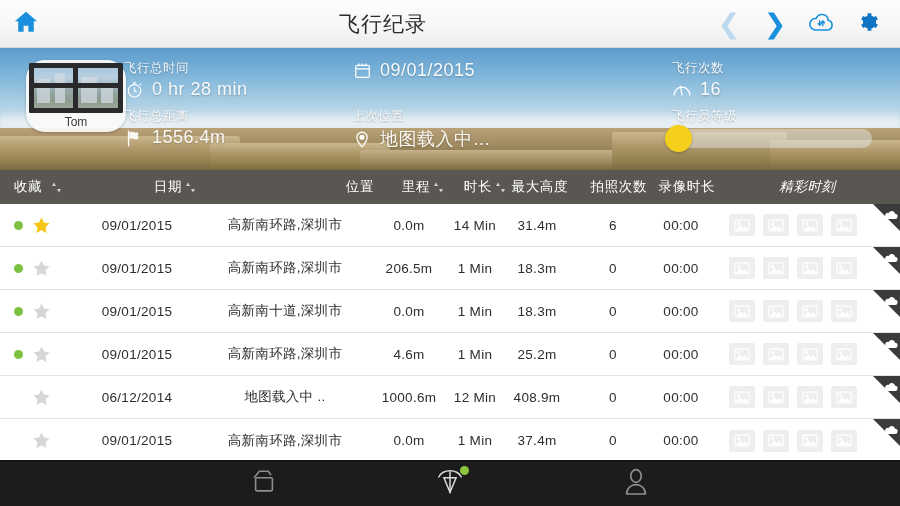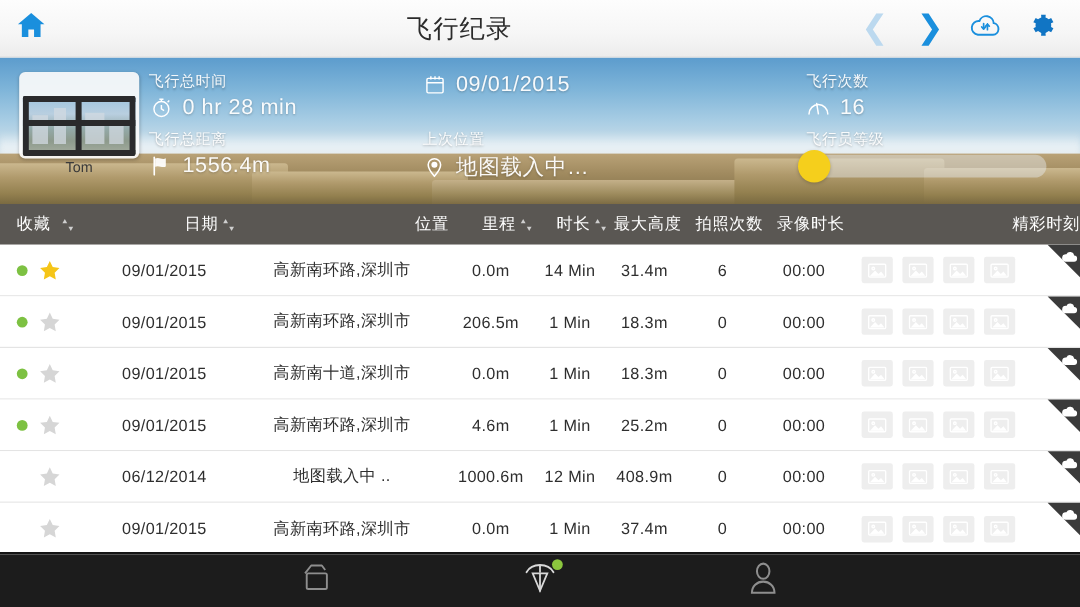--- a/index.html
+++ b/index.html
@@ -59,24 +59,24 @@
   .mesa.m4 { left:612px; bottom:0; width:175px; height:38px; }
   .mesa.m5 { left:770px; bottom:0; width:150px; height:30px; }
   .ridge {
     position:absolute; left:0; bottom:26px; width:900px; height:12px;
     background:linear-gradient(180deg,rgba(160,150,160,.55) 0%,rgba(140,128,140,.25) 100%);
     filter:blur(1.5px);
   }
 
   
   .avatar-card {
-    position:absolute; left:16px; top:12px; width:100px; height:72px;
-    background:rgba(250,250,250,.92); border-radius:5px;
+    position:absolute; left:26px; top:12px; width:100px; height:72px;
+    background:rgba(250,250,250,.92); border-radius:19px;
     box-shadow:0 1px 3px rgba(0,0,0,.25);
-    padding:20px 3px 0 3px; cursor:pointer;
+    padding:3px 3px 0 3px; cursor:pointer;
   }
   .avatar-photo {
     width:94px; height:50px; border-radius:2px; position:relative; overflow:hidden;
     background:linear-gradient(180deg,#9ec3dd 0%,#b9cfe0 30%,#93a9a8 55%,#8d9a8c 75%,#a8b0a2 100%);
   }
   .avatar-photo .frame-v { position:absolute; top:0; bottom:0; width:5px; background:#2a2a2c; }
   .avatar-photo .frame-h { position:absolute; left:0; right:0; height:5px; background:#2a2a2c; }
   .avatar-photo .bld { position:absolute; background:rgba(210,218,226,.75); }
   .avatar-name {
     height:18px; line-height:18px; text-align:center;
@@ -133,21 +133,21 @@
   .cell {
     font-size:13.5px; color:#2e2e2e; display:flex; align-items:center; justify-content:center;
     height:100%; letter-spacing:.3px;
   }
   .c-fav  { width:78px; justify-content:flex-start; padding-left:14px; gap:9px; }
   .c-date { width:118px; }
   .c-loc  { width:178px; }
   .c-dist { width:70px; }
   .c-dur  { width:62px; }
   .c-alt  { width:62px; }
-  .c-pic  { width:68px; }
+  .c-pic  { width:68px;margin-left:11px; }
   .c-vid  { width:68px; }
   .c-hi   { flex:1; justify-content:flex-start; padding-left:14px; gap:8px; }
 
   .dot-green { width:9px; height:9px; border-radius:50%; background:#7dc142; flex:0 0 9px; }
   .dot-slot  { width:9px; height:9px; flex:0 0 9px; }
   .star { width:19px; height:19px; flex:0 0 19px; }
 
   .thumb {
     width:26px; height:22px; border-radius:2px; background:#eeeeee;
     display:flex; align-items:center; justify-content:center; flex:0 0 26px;
@@ -357,21 +357,21 @@
     </div>
     <div class="th c-alt">
       <span>最大高度</span>
     </div>
     <div class="th c-pic">
       <span>拍照次数</span>
     </div>
     <div class="th c-vid">
       <span>录像时长</span>
     </div>
-    <div class="th c-hi" style="justify-content:flex-end;padding-left:0;">
+    <div class="th c-hi" style="justify-content:center;padding-left:0;font-style:italic;">
       <span>精彩时刻</span>
     </div>
   </div>
 
   <div class="tbody" id="tbody">
       <div class="row">
         <div class="cell c-fav">
           <span class="dot-green"></span>
           <span class="star"><svg viewBox="0 0 24 24" width="19" height="19" fill="#f5c518">
               <path d="M12 1.8 15.1 8.3l7.1 1-5.1 5 1.2 7.1L12 18l-6.3 3.4 1.2-7.1-5.1-5 7.1-1z"></path>

